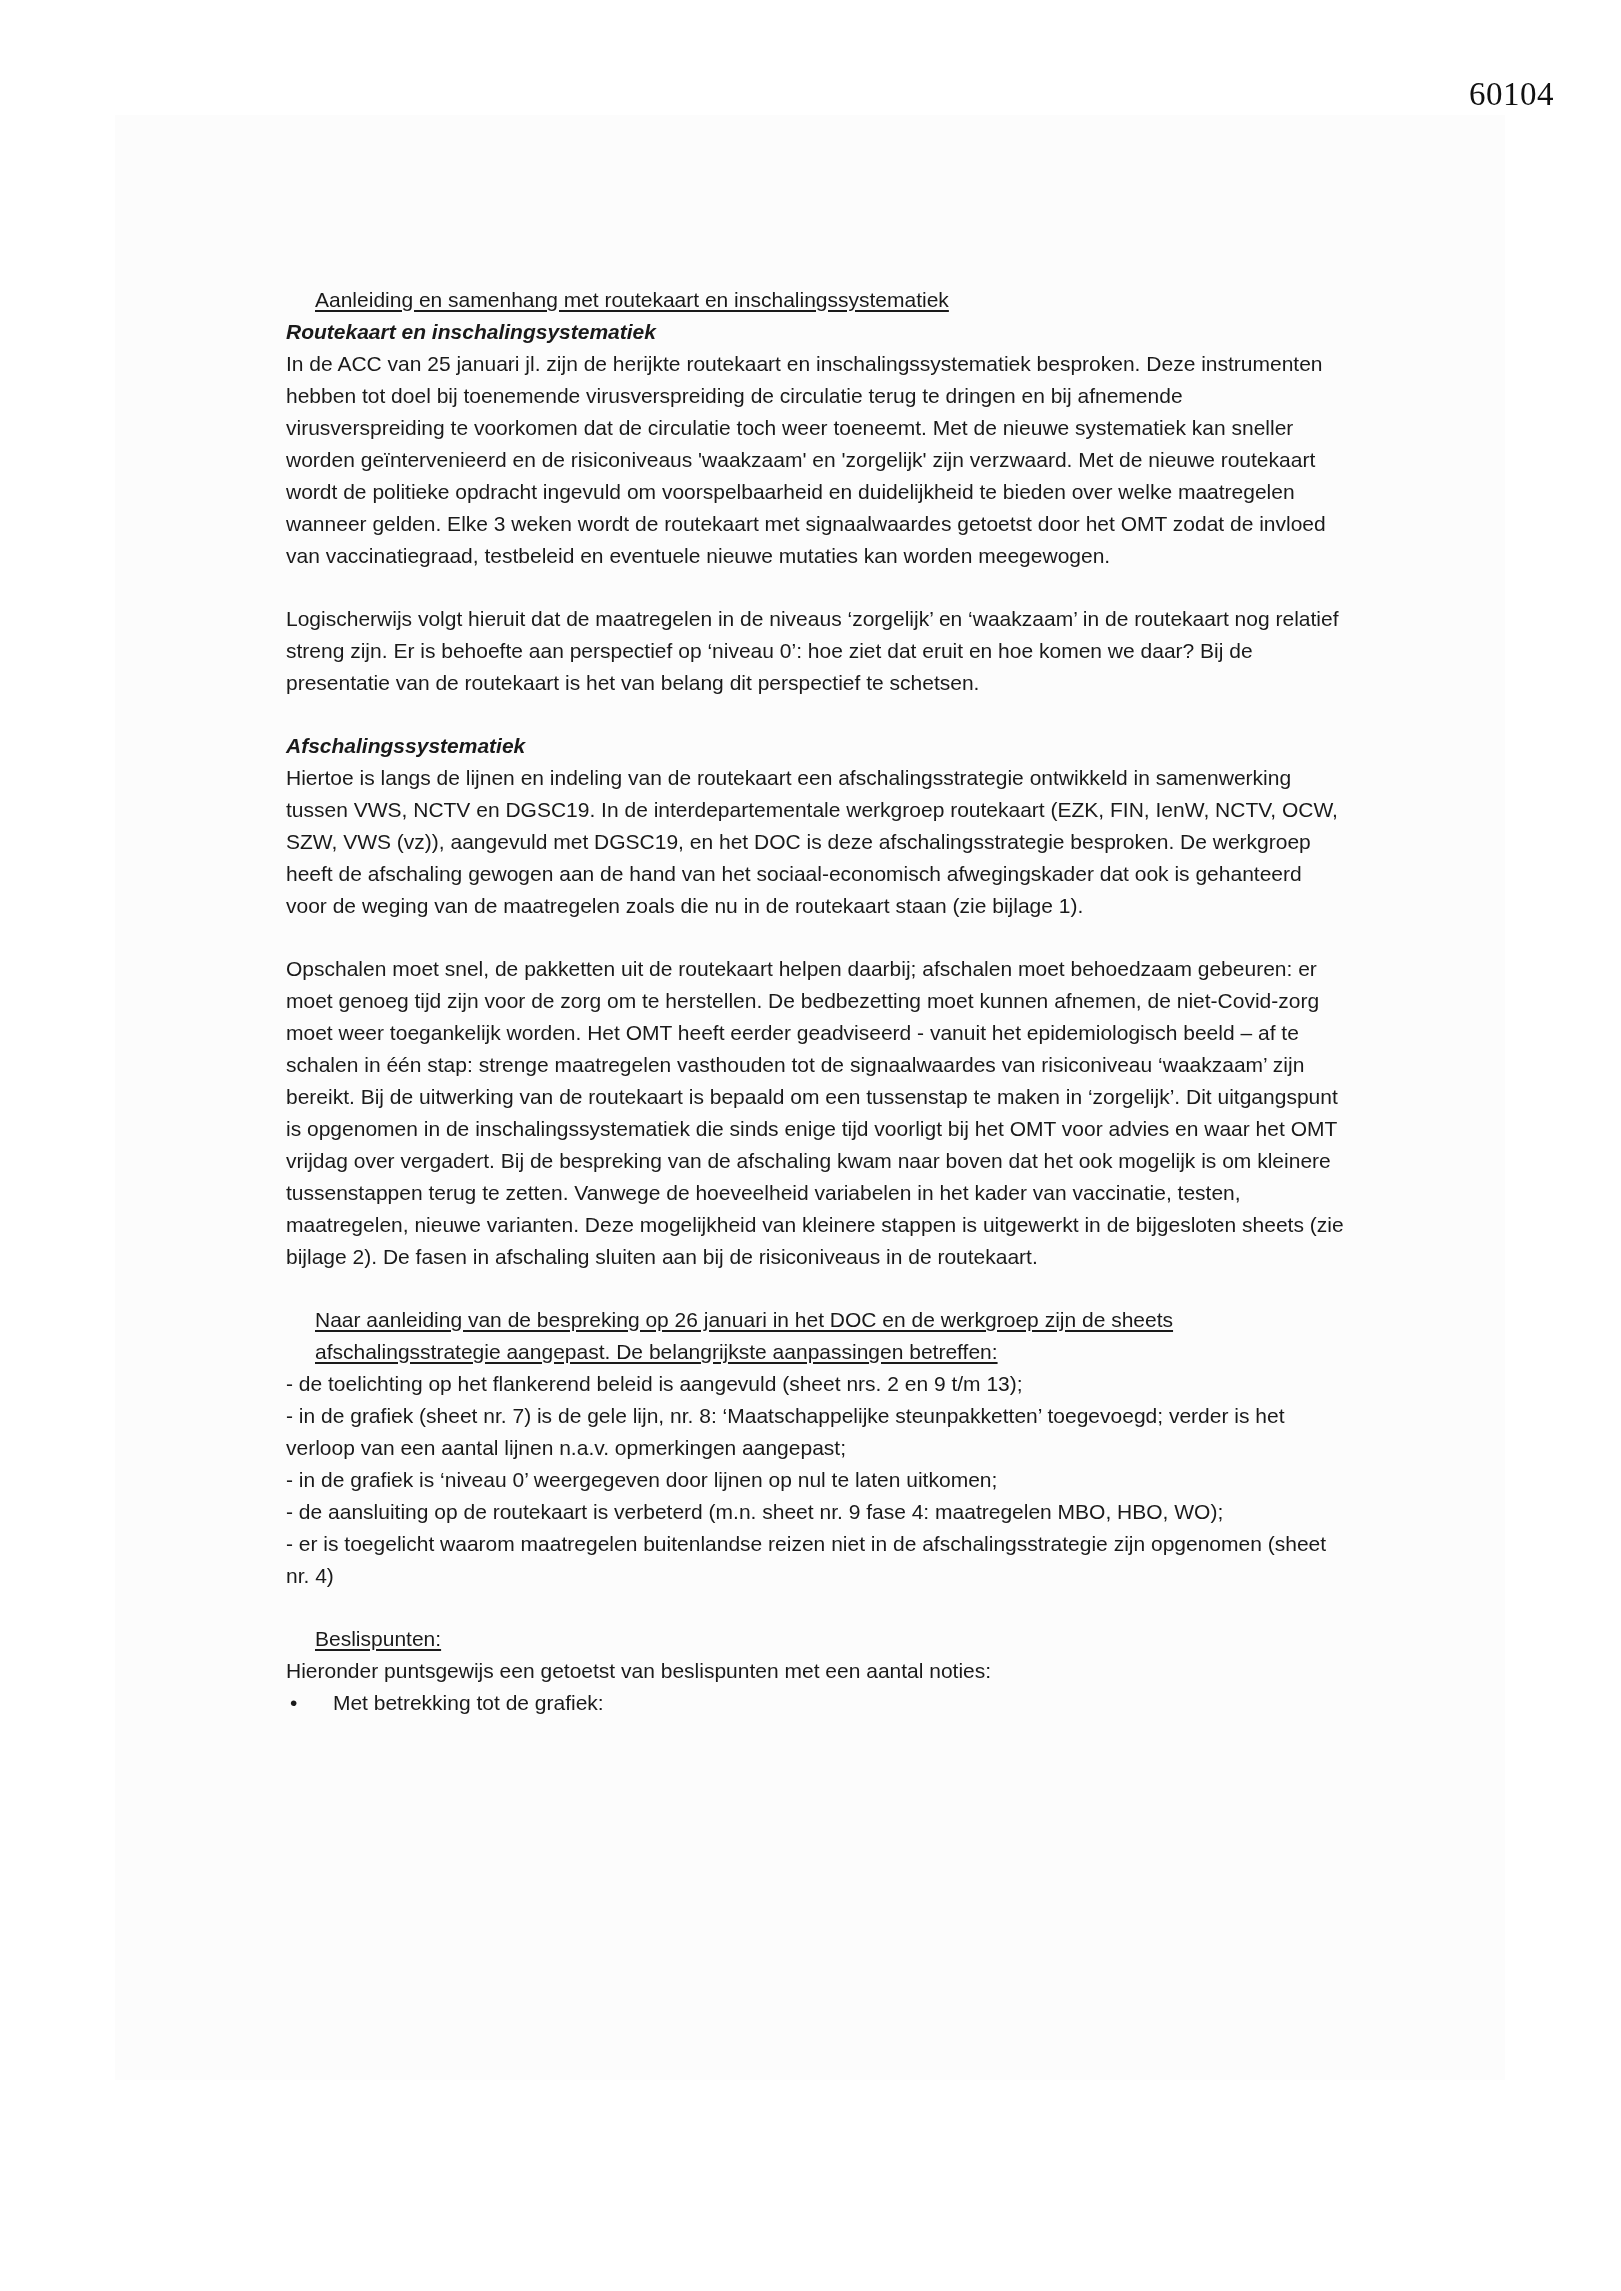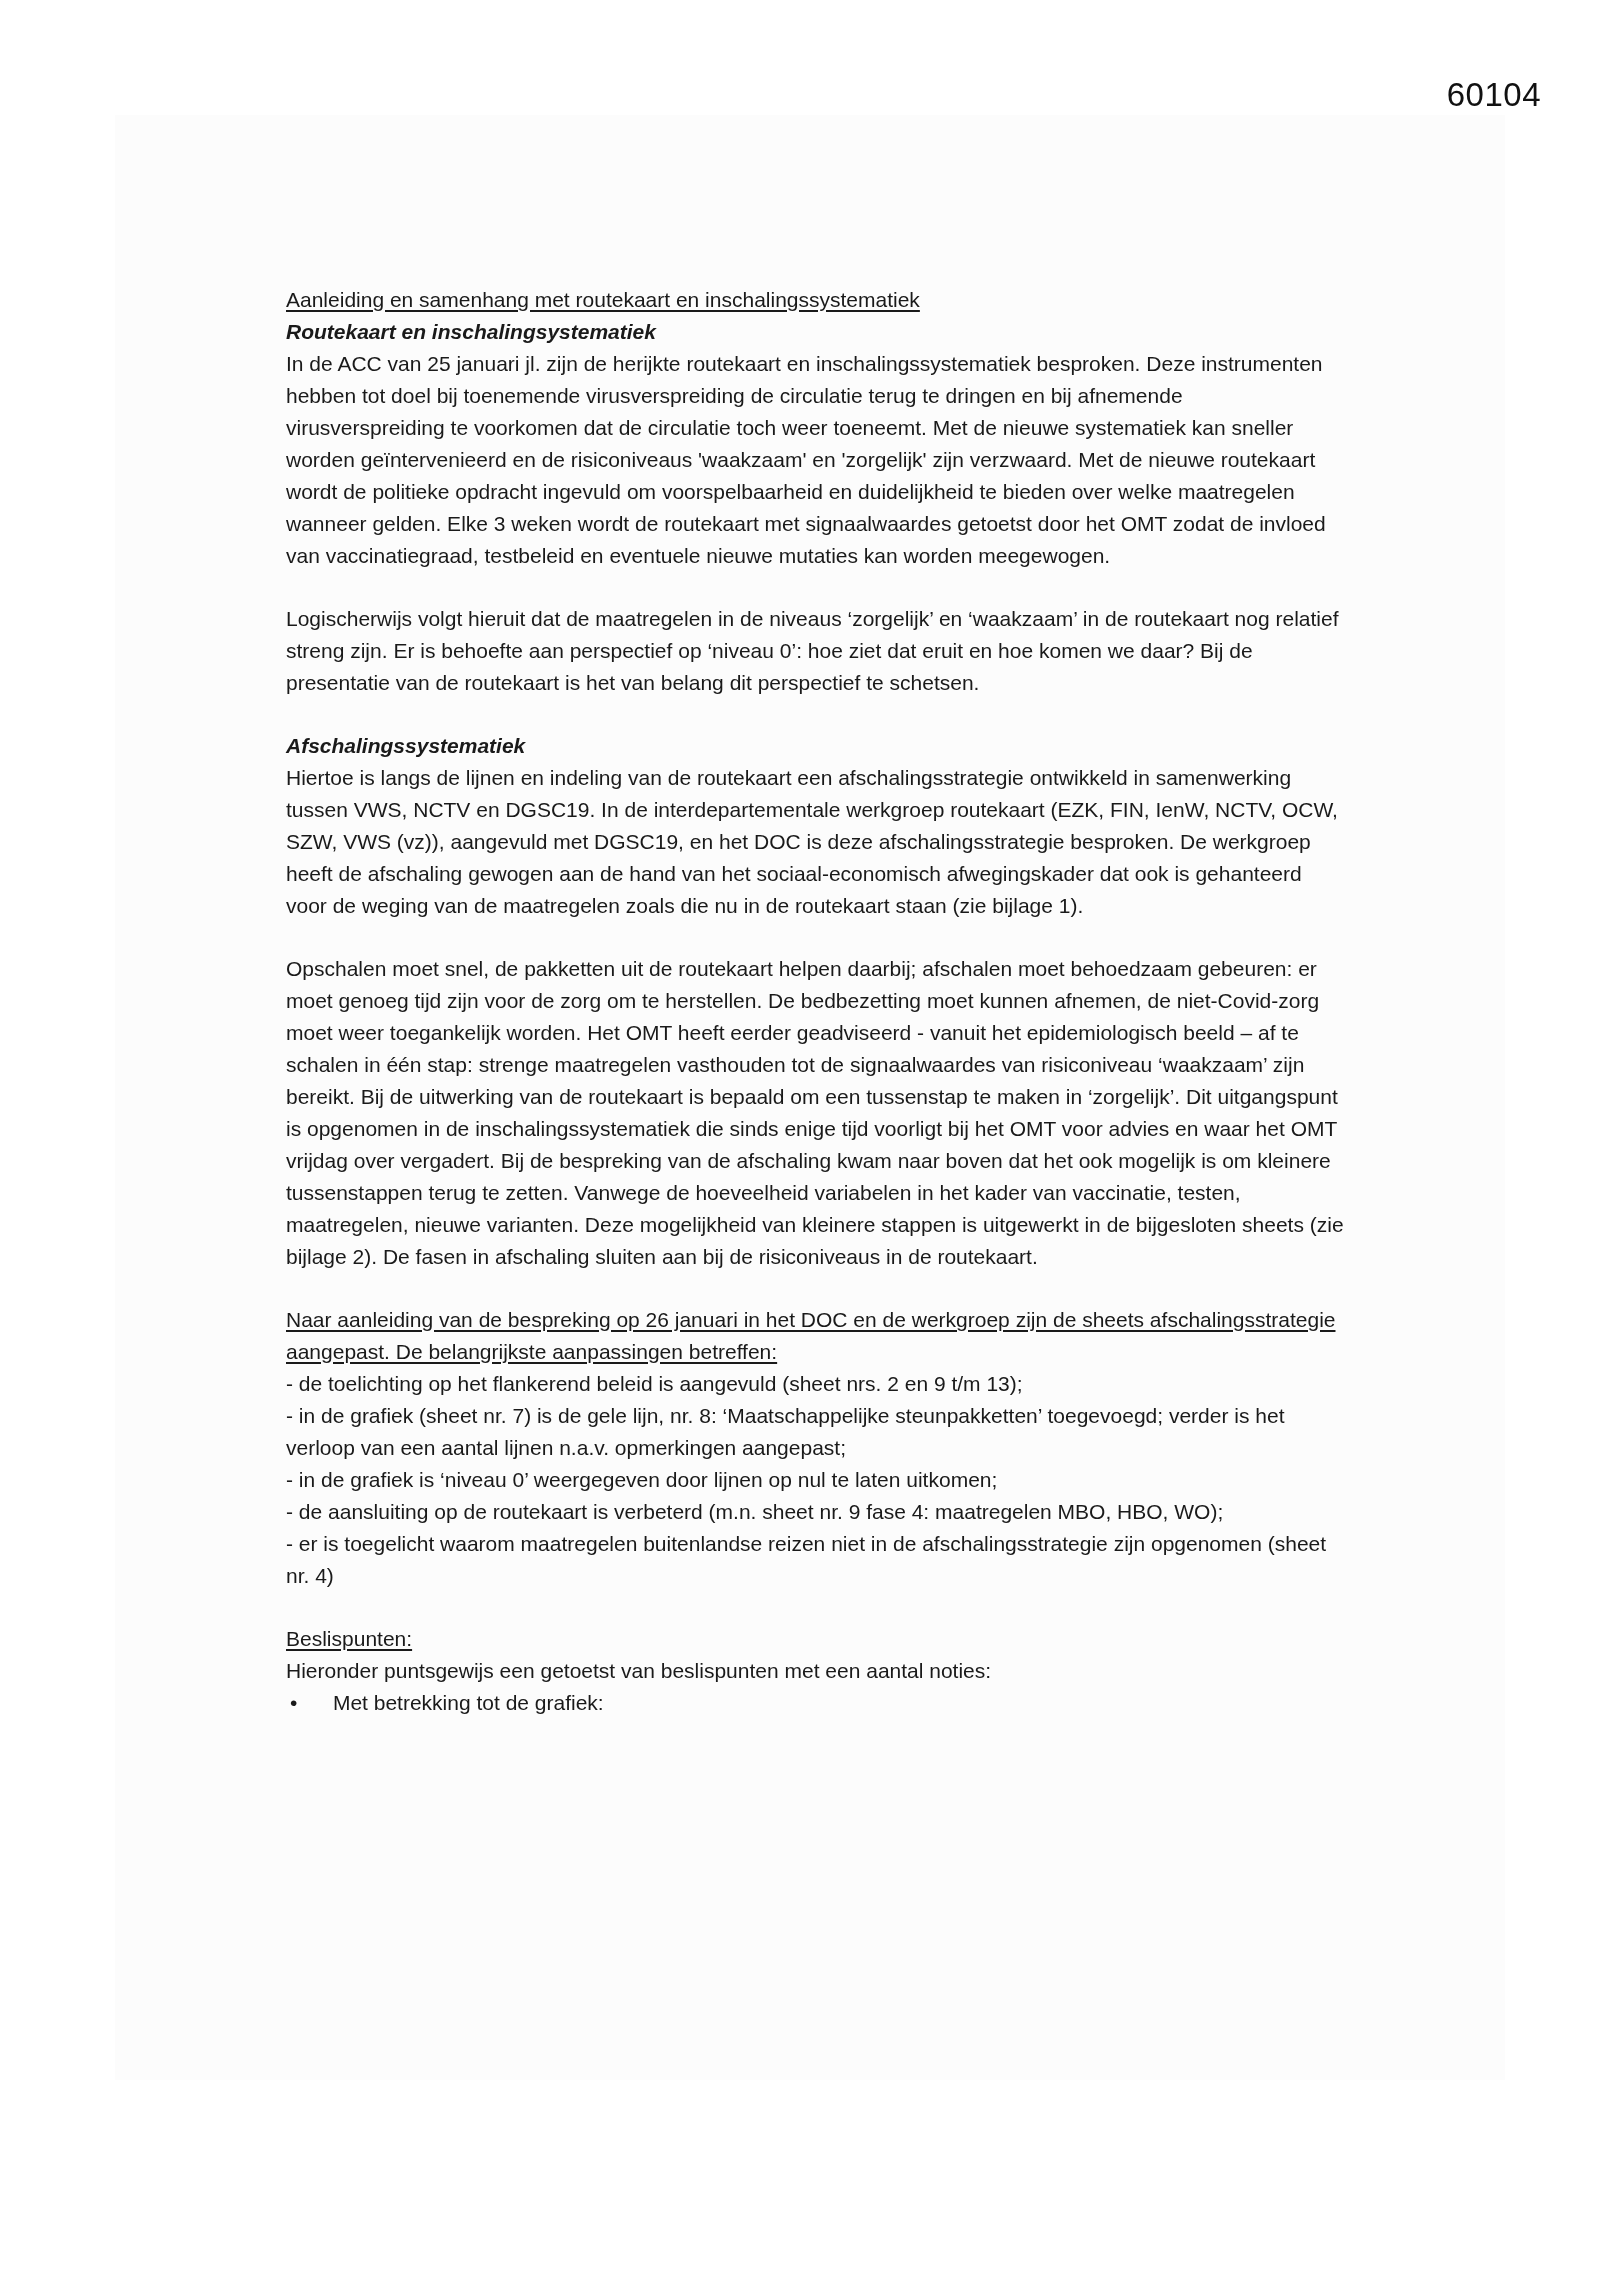--- a/index.html
+++ b/index.html
@@ -1,27 +1,27 @@
 <!DOCTYPE html>
 <html><head>
 <meta charset="utf-8">
 <style>
   html, body { margin: 0; padding: 0; background: #ffffff; }
   body { width: 1621px; height: 2292px; position: relative; overflow: hidden;
          font-family: "Liberation Sans", "DejaVu Sans", sans-serif; color: #111; }
-  .page-id { position: absolute; top: 76px; right: 80px; font-size: 33px;
-             font-family: Liberation Sans, sans-serif; color: #111; letter-spacing: 0.5px; }
+  .page-id { position: absolute; top: 76px; right: 67px; font-size: 33px;
+             font-family: Liberation Serif, serif; color: #111; letter-spacing: 0.5px; }
   .scan { position: absolute; left: 115px; top: 115px; width: 1390px; height: 1965px;
           background: #fcfcfc; }
   .content { position: absolute; left: 286px; top: 284px; width: 1059px;
              font-family: "Liberation Sans Narrow", "Liberation Sans", "DejaVu Sans Condensed", sans-serif;
              font-size: 21px; line-height: 32px; color: #1a1a1a; }
   .title-row { display: flex; justify-content: space-between; font-weight: bold;
                font-size: 21.6px; width: 1012px; margin-bottom: 31px; }
-  .u { text-decoration: underline; text-underline-offset: 2.9px; }
+  .u { text-decoration: underline; text-underline-offset: 2.9px; margin-left: 29px; }
   .i { font-style: italic; font-weight: bold; }
   p { margin: 0; }
   .gap { height: 31px; }
   .bullet { display: flex; }
   .bullet .dot { width: 43px; padding-left: 3.9px; }
 </style>
 </head>
 <body>
 
 <div class="page-id">60104</div>

